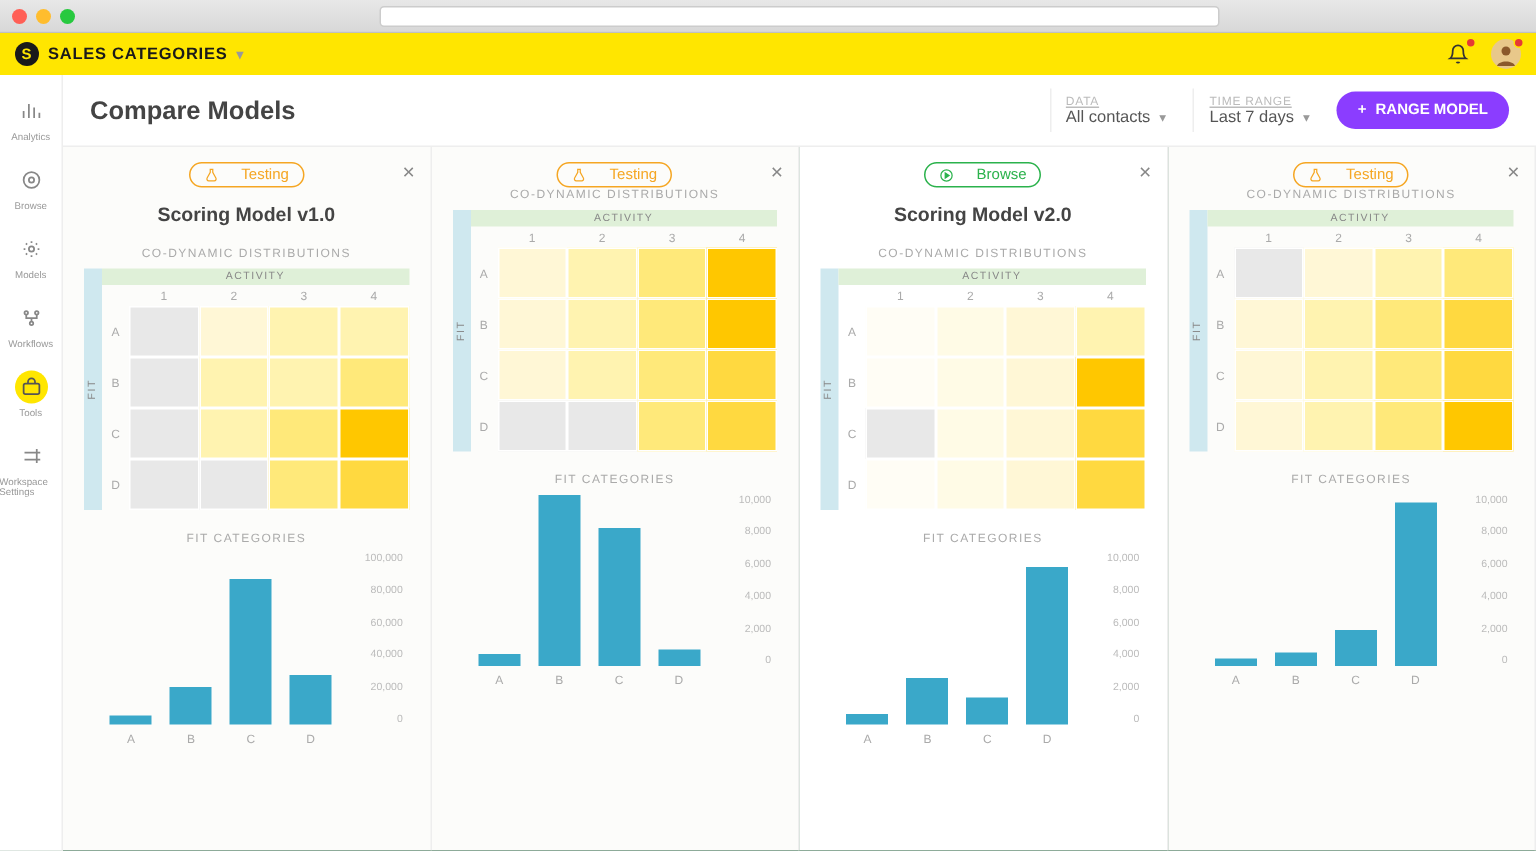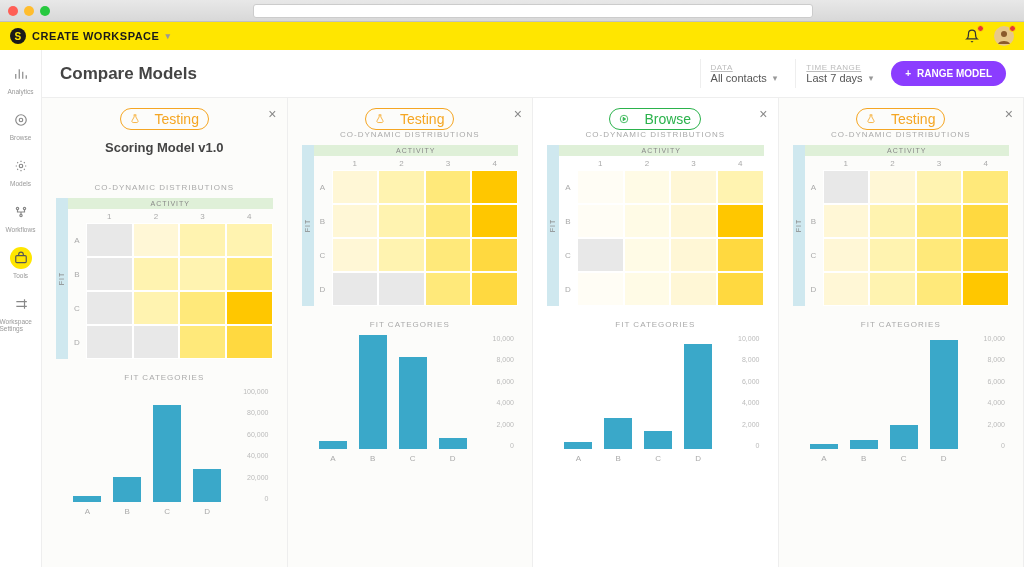--- a/index.html
+++ b/index.html
@@ -34,24 +34,24 @@
 .header-right { margin-left: auto; display: flex; align-items: center; gap: 8px; }
 .filter { display: flex; flex-direction: column; border-left: 1px solid #eee; padding: 4px 10px; }
 .filter-label { font-size: 8px; color: #bbb; letter-spacing: 0.5px; text-decoration: underline; }
 .filter-value { display: flex; align-items: center; gap: 6px; font-size: 11px; color: #555; font-weight: 500; }
 .create-btn { background: #8b3dff; color: #fff; border: none; border-radius: 14px; padding: 7px 14px; font-size: 10px; font-weight: 600; display: flex; align-items: center; gap: 6px; cursor: pointer; }
 
 .panels { flex: 1; display: flex; padding: 0; overflow: hidden; }
 .panel { flex: 1; border-right: 1px solid #eee; padding: 10px 14px 6px; display: flex; flex-direction: column; position: relative; background: #fcfcfa; }
 .panel.active-panel { background: #fff; }
 .close { position: absolute; top: 8px; right: 10px; color: #888; font-size: 14px; cursor: pointer; }
-.badge { display: inline-flex; align-items: center; gap: 15px; border: 1px solid; border-radius: 11px; padding: 2px 9px; font-size: 14px; font-weight: 500; align-self: center; }
+.badge { display: inline-flex; align-items: center; gap: 15px; border: 1px solid; border-radius: 11px; padding: 2px 9px; font-size: 10px; font-weight: 500; align-self: center; }
 .badge.testing { color: #f5a623; border-color: #f5a623; }
 .badge.active { color: #2bb24c; border-color: #2bb24c; }
-.model-name { text-align: center; font-size: 13px; font-weight: 600; color: #444; margin: 10px 0 28px; }
+.model-name { text-align: center; font-size: 13px; font-weight: 600; color: #444; margin: 10px 0 14px; }
 .section-label { text-align: center; font-size: 8px; letter-spacing: 1px; color: #aaa; margin-bottom: 6px; }
 
 .heatmap-wrap { display: flex; align-items: stretch; margin-bottom: 14px; }
 .fit-v { width: 12px; background: #cfe8ef; display: flex; align-items: center; justify-content: center; }
 .fit-v span { transform: rotate(-90deg); font-size: 7px; color: #888; letter-spacing: 1px; }
 .hm-main { flex: 1; }
 .activity-h { background: #dff0d8; text-align: center; font-size: 7px; color: #888; letter-spacing: 1px; padding: 2px 0; }
 .hm-grid { display: grid; grid-template-columns: 18px repeat(4, 1fr); grid-template-rows: 14px repeat(4, 1fr); height: 150px; }
 .hm-colhdr, .hm-rowhdr { font-size: 8px; color: #aaa; display: flex; align-items: center; justify-content: center; }
 .hm-cell { border: 1px solid #fff; }
@@ -77,21 +77,21 @@
       <div class="dot g"></div>
     </div>
     <div class="urlbar">
         <div class="urlbox"></div>
       </div>
   </div>
 
   <div class="topbar">
     <div class="workspace-btn">
       <div class="ws-avatar">S</div>
-      <span>CREATE WORKSPACE</span>
+      <span>SALES CATEGORIES</span>
       <span class="chev">▾</span>
     </div>
     <div class="topbar-right">
       <div class="bell">
         <svg width="14" height="14" viewBox="0 0 24 24" fill="none" stroke="#333" stroke-width="2">
             <path d="M18 8a6 6 0 10-12 0c0 7-3 9-3 9h18s-3-2-3-9"></path>
             <path d="M13.7 21a2 2 0 01-3.4 0"></path>
           </svg>
         <div class="badge-dot"></div>
       </div>
@@ -351,20 +351,21 @@
             <span class="close">×</span>
             <span class="badge active">
               <span>
                 <svg width="10" height="10" viewBox="0 0 24 24" fill="none" stroke="#2bb24c" stroke-width="2">
                   <circle cx="12" cy="12" r="9"></circle>
                   <path d="M10 8l6 4-6 4z" fill="#2bb24c"></path>
                 </svg>
               </span>
               <span>Browse</span>
             </span>
+            <div class="model-name">Scoring Model v2.0</div>
             <div class="section-label">CO-DYNAMIC DISTRIBUTIONS</div>
             <div class="heatmap-wrap">
               <div class="fit-v">
                 <span>FIT</span>
               </div>
               <div class="hm-main">
                 <div class="activity-h">ACTIVITY</div>
                 <div class="hm-grid">
                   <div></div>
                   <div class="hm-colhdr">1</div>

